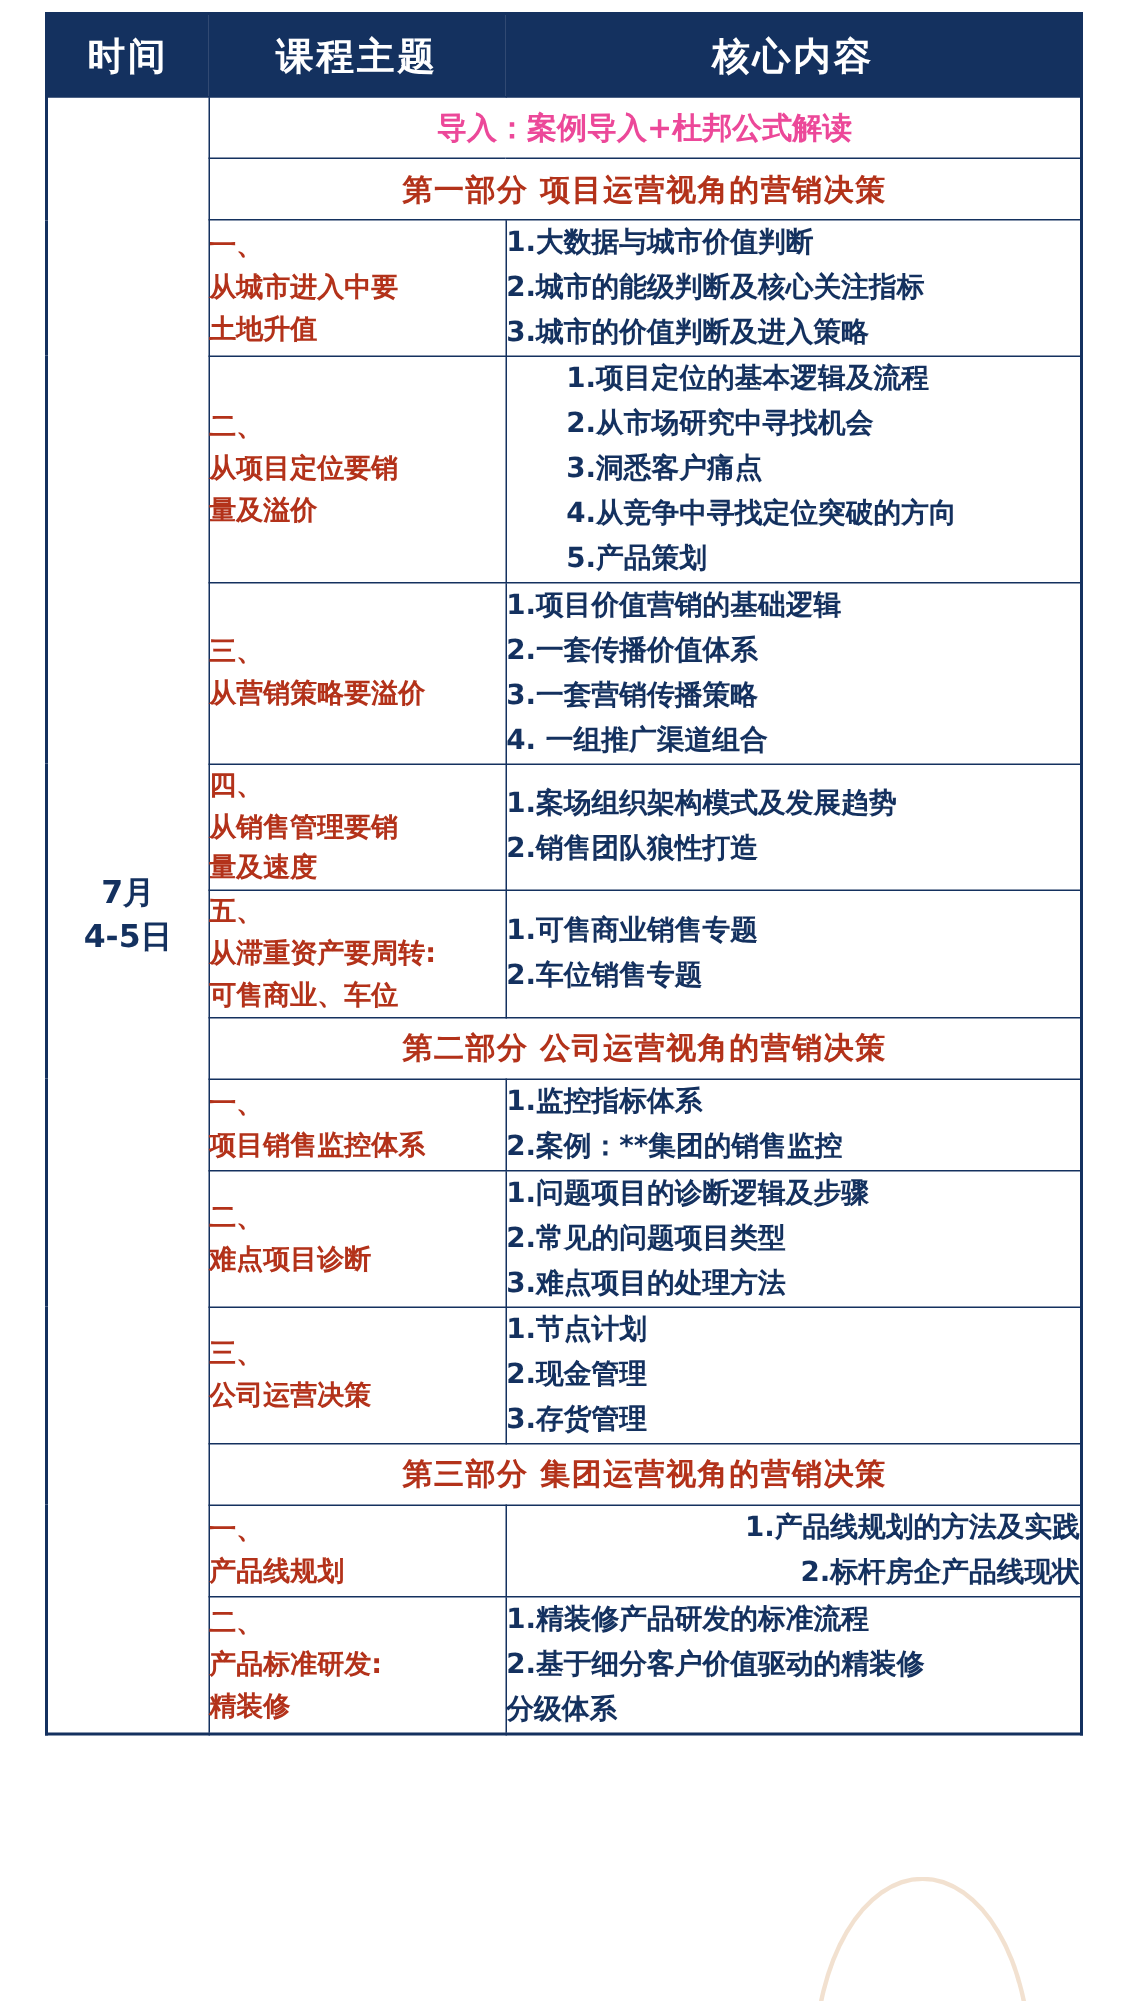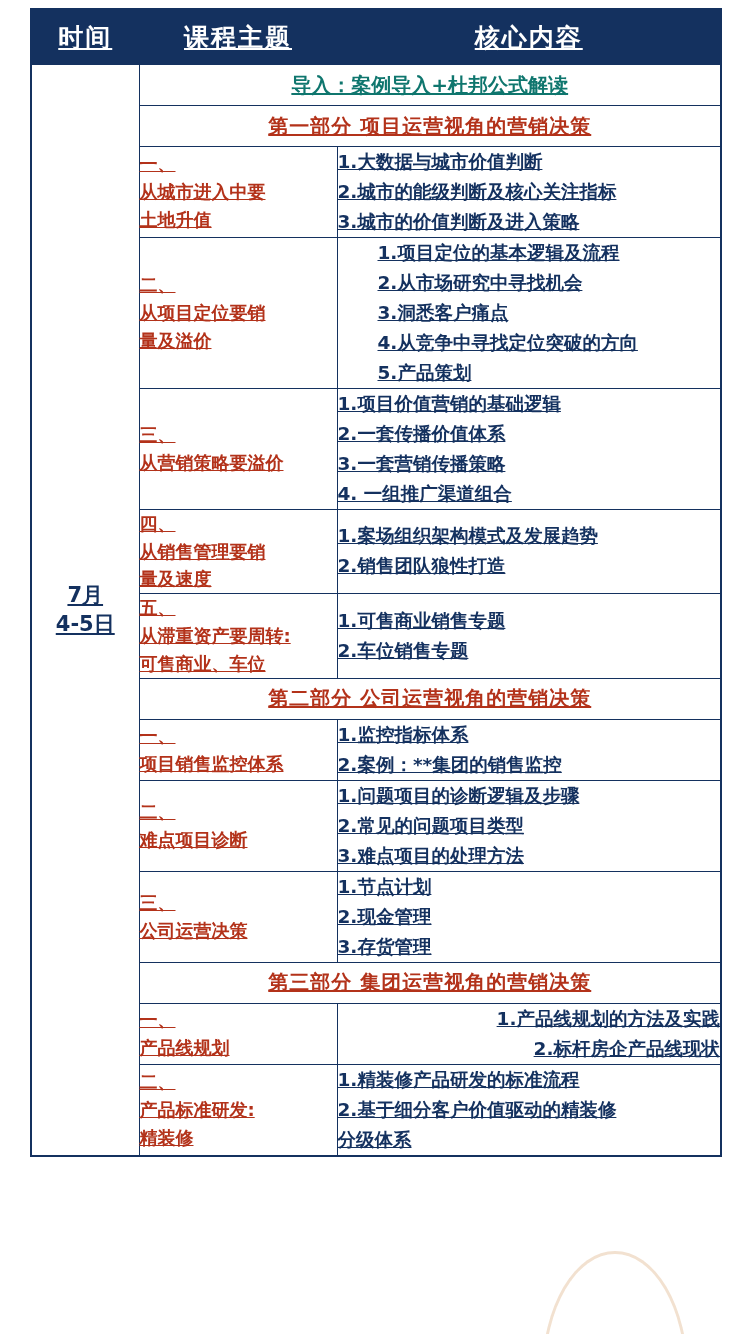--- a/index.html
+++ b/index.html
@@ -42,21 +42,20 @@
   table.schedule {
     border-collapse: collapse;
     width: 690px;
     table-layout: fixed;
     border: 2px solid #14315f;
   }
   table.schedule td, table.schedule th {
     border: 1.5px solid #14315f;
     vertical-align: middle;
     padding: 0;
-    text-decoration: underline;
   }
   thead th {
     background: #14315f;
     color: #ffffff;
     font-size: 25px;
     font-weight: bold;
     height: 54px;
     letter-spacing: 2px;
     font-family: "DejaVu Sans", "Liberation Sans", sans-serif;
   }
@@ -75,21 +74,21 @@
   }
   td.full-row {
     text-align: center;
     color: #b3321a;
     font-weight: bold;
     font-size: 20px;
     height: 40px;
     font-family: "DejaVu Sans", "Liberation Sans", sans-serif;
   }
   td.full-row.intro {
-    color: #0f766e;
+    color: #ec4899;
     margin-top: 10px;
   }
   td.topic {
     color: #b3321a;
     font-weight: bold;
     font-size: 18px;
     line-height: 1.55;
     padding: 10px 8px 10px 10px;
     font-family: "DejaVu Sans", "Liberation Sans", sans-serif;
   }

